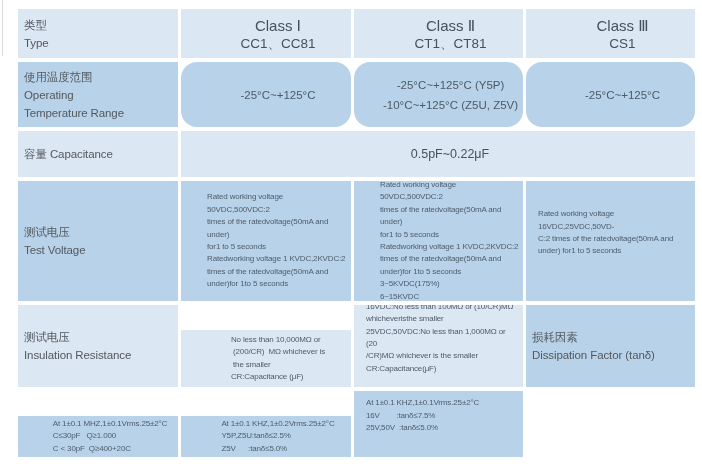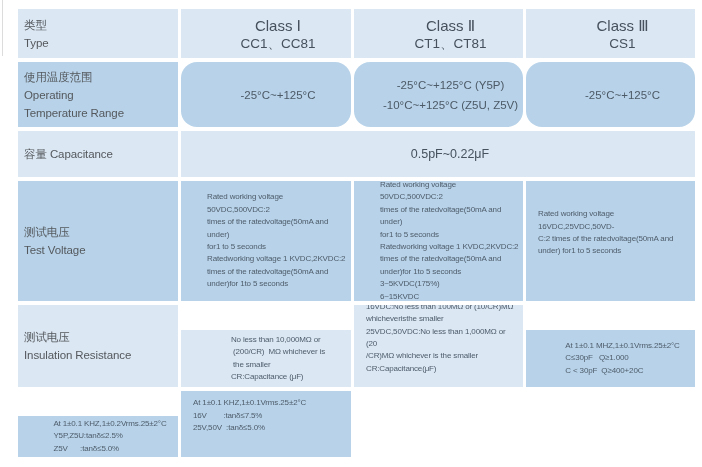--- a/index.html
+++ b/index.html
@@ -92,20 +92,22 @@
   <div class="cell bg-l sm ctr">No less than 10,000MΩ or
  (200/CR)  MΩ whichever is
  the smaller
 CR:Capacitance (μF)</div>
   <div class="cell bg-l sm padL12">16VDC:No less than 100MΩ or (10/CR)MΩ
 whicheveristhe smaller
 25VDC,50VDC:No less than 1,000MΩ or (20
 /CR)MΩ whichever is the smaller
 CR:Capacitance(μF)</div>
 
+  <div class="cell bg-d lbl">损耗因素
+Dissipation Factor (tanδ)</div>
   <div class="cell bg-d sm ctr">At 1±0.1 MHZ,1±0.1Vrms.25±2°C
 C≤30pF   Q≥1.000
 C &lt; 30pF  Q≥400+20C</div>
   <div class="cell bg-d sm ctr">At 1±0.1 KHZ,1±0.2Vrms.25±2°C
 Y5P,Z5U:tanδ≤2.5%
 Z5V      :tanδ≤5.0%</div>
   <div class="cell bg-d sm padL12">At 1±0.1 KHZ,1±0.1Vrms.25±2°C
 16V        :tanδ≤7.5%
 25V,50V  :tanδ≤5.0%</div>
 

